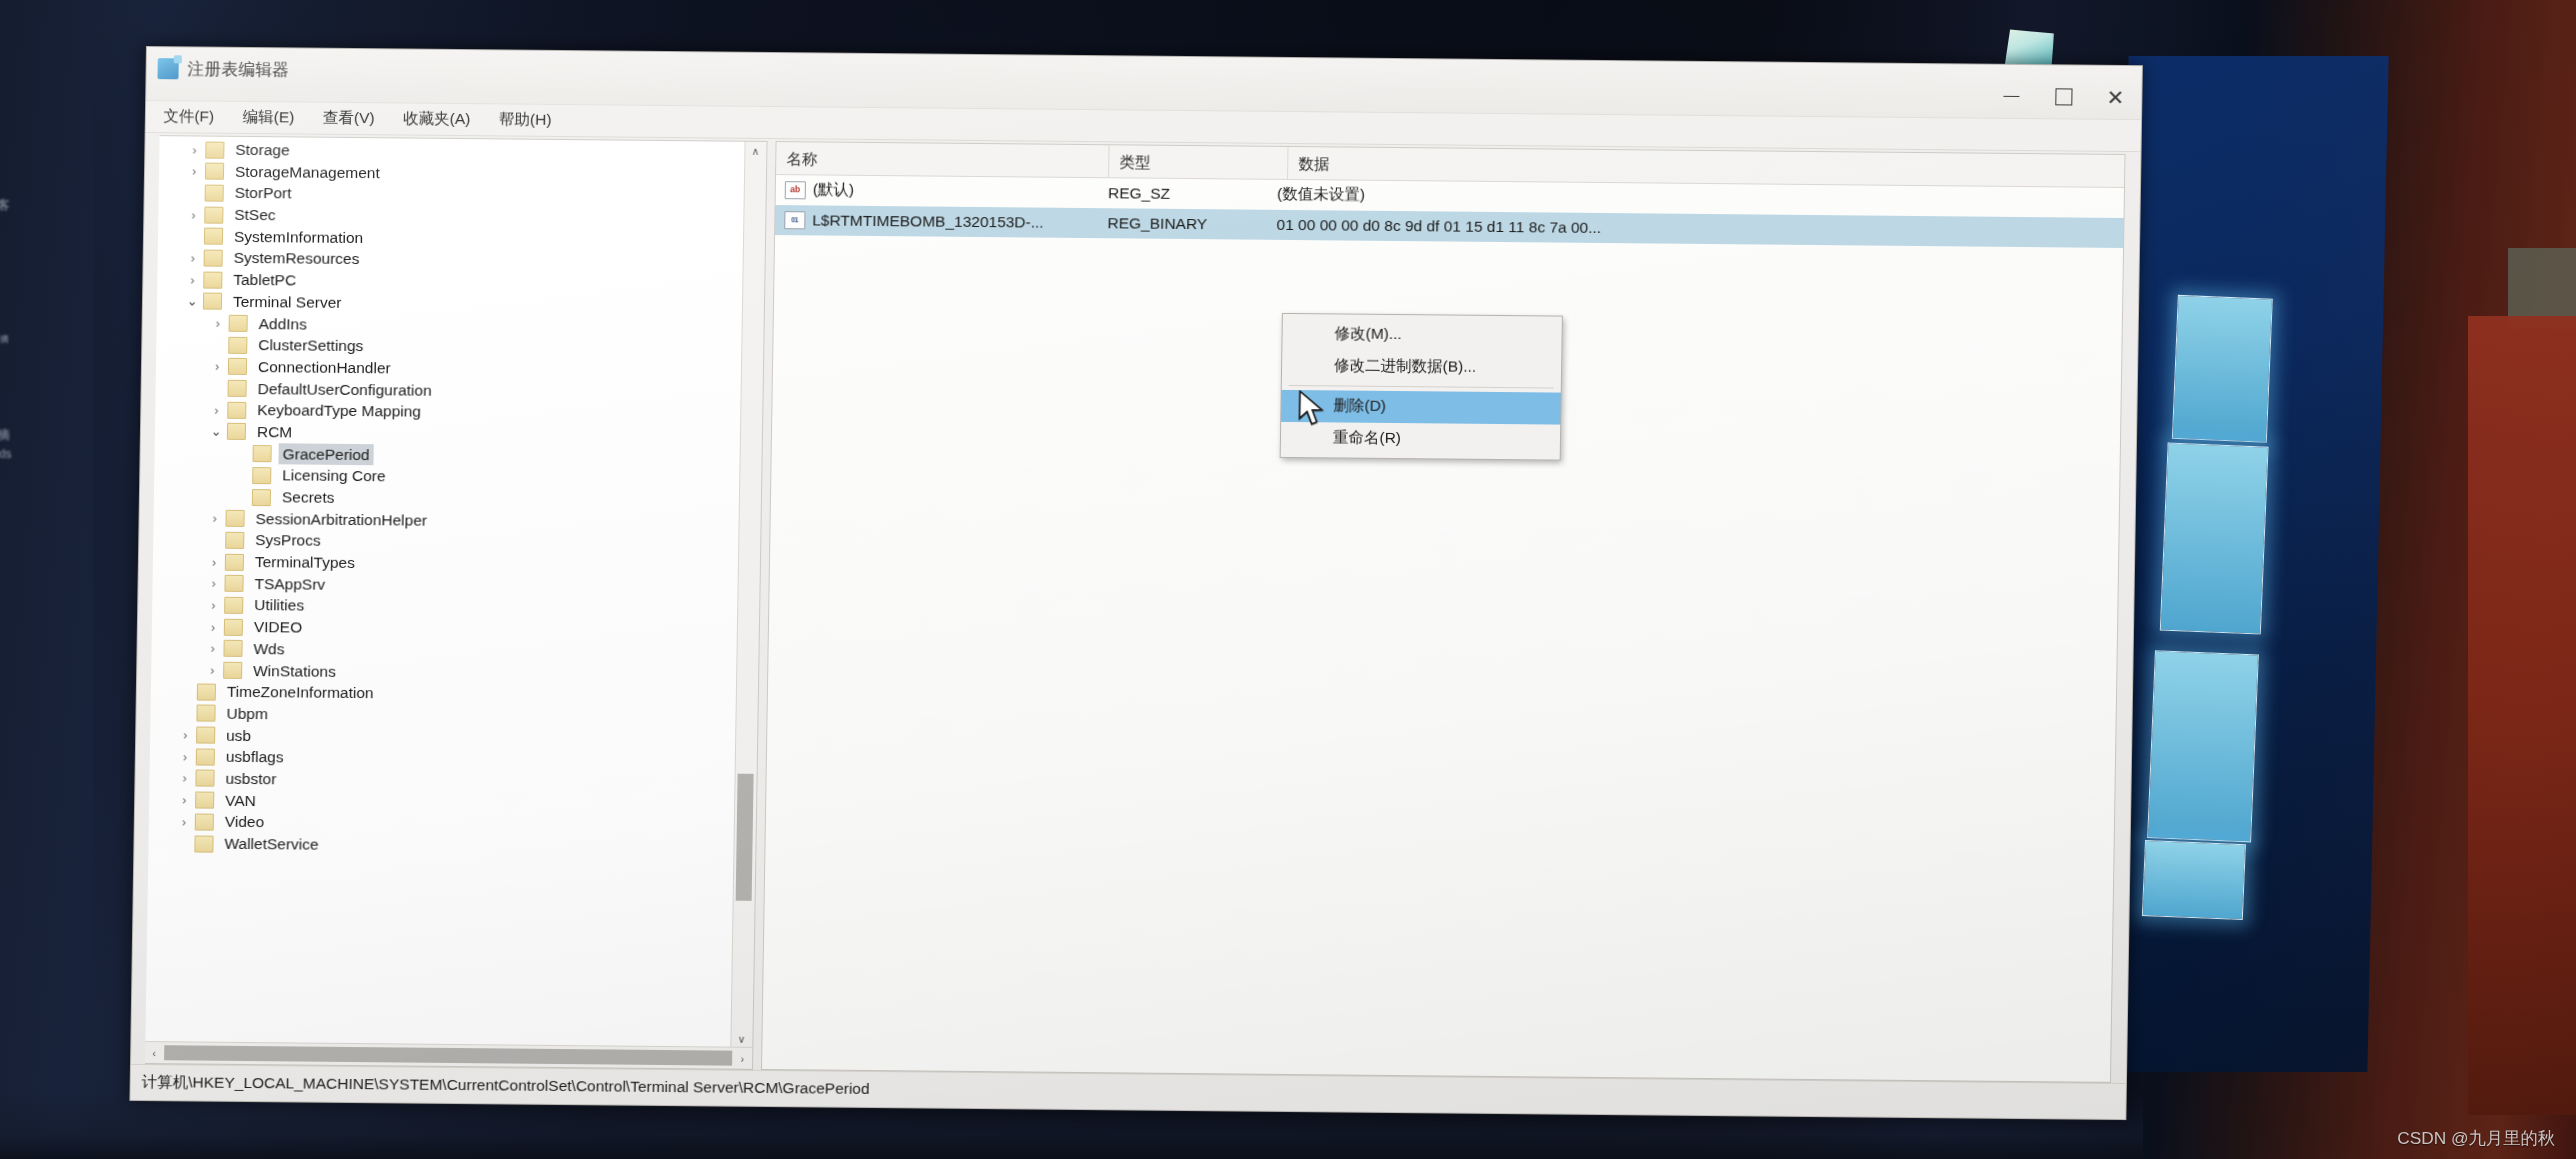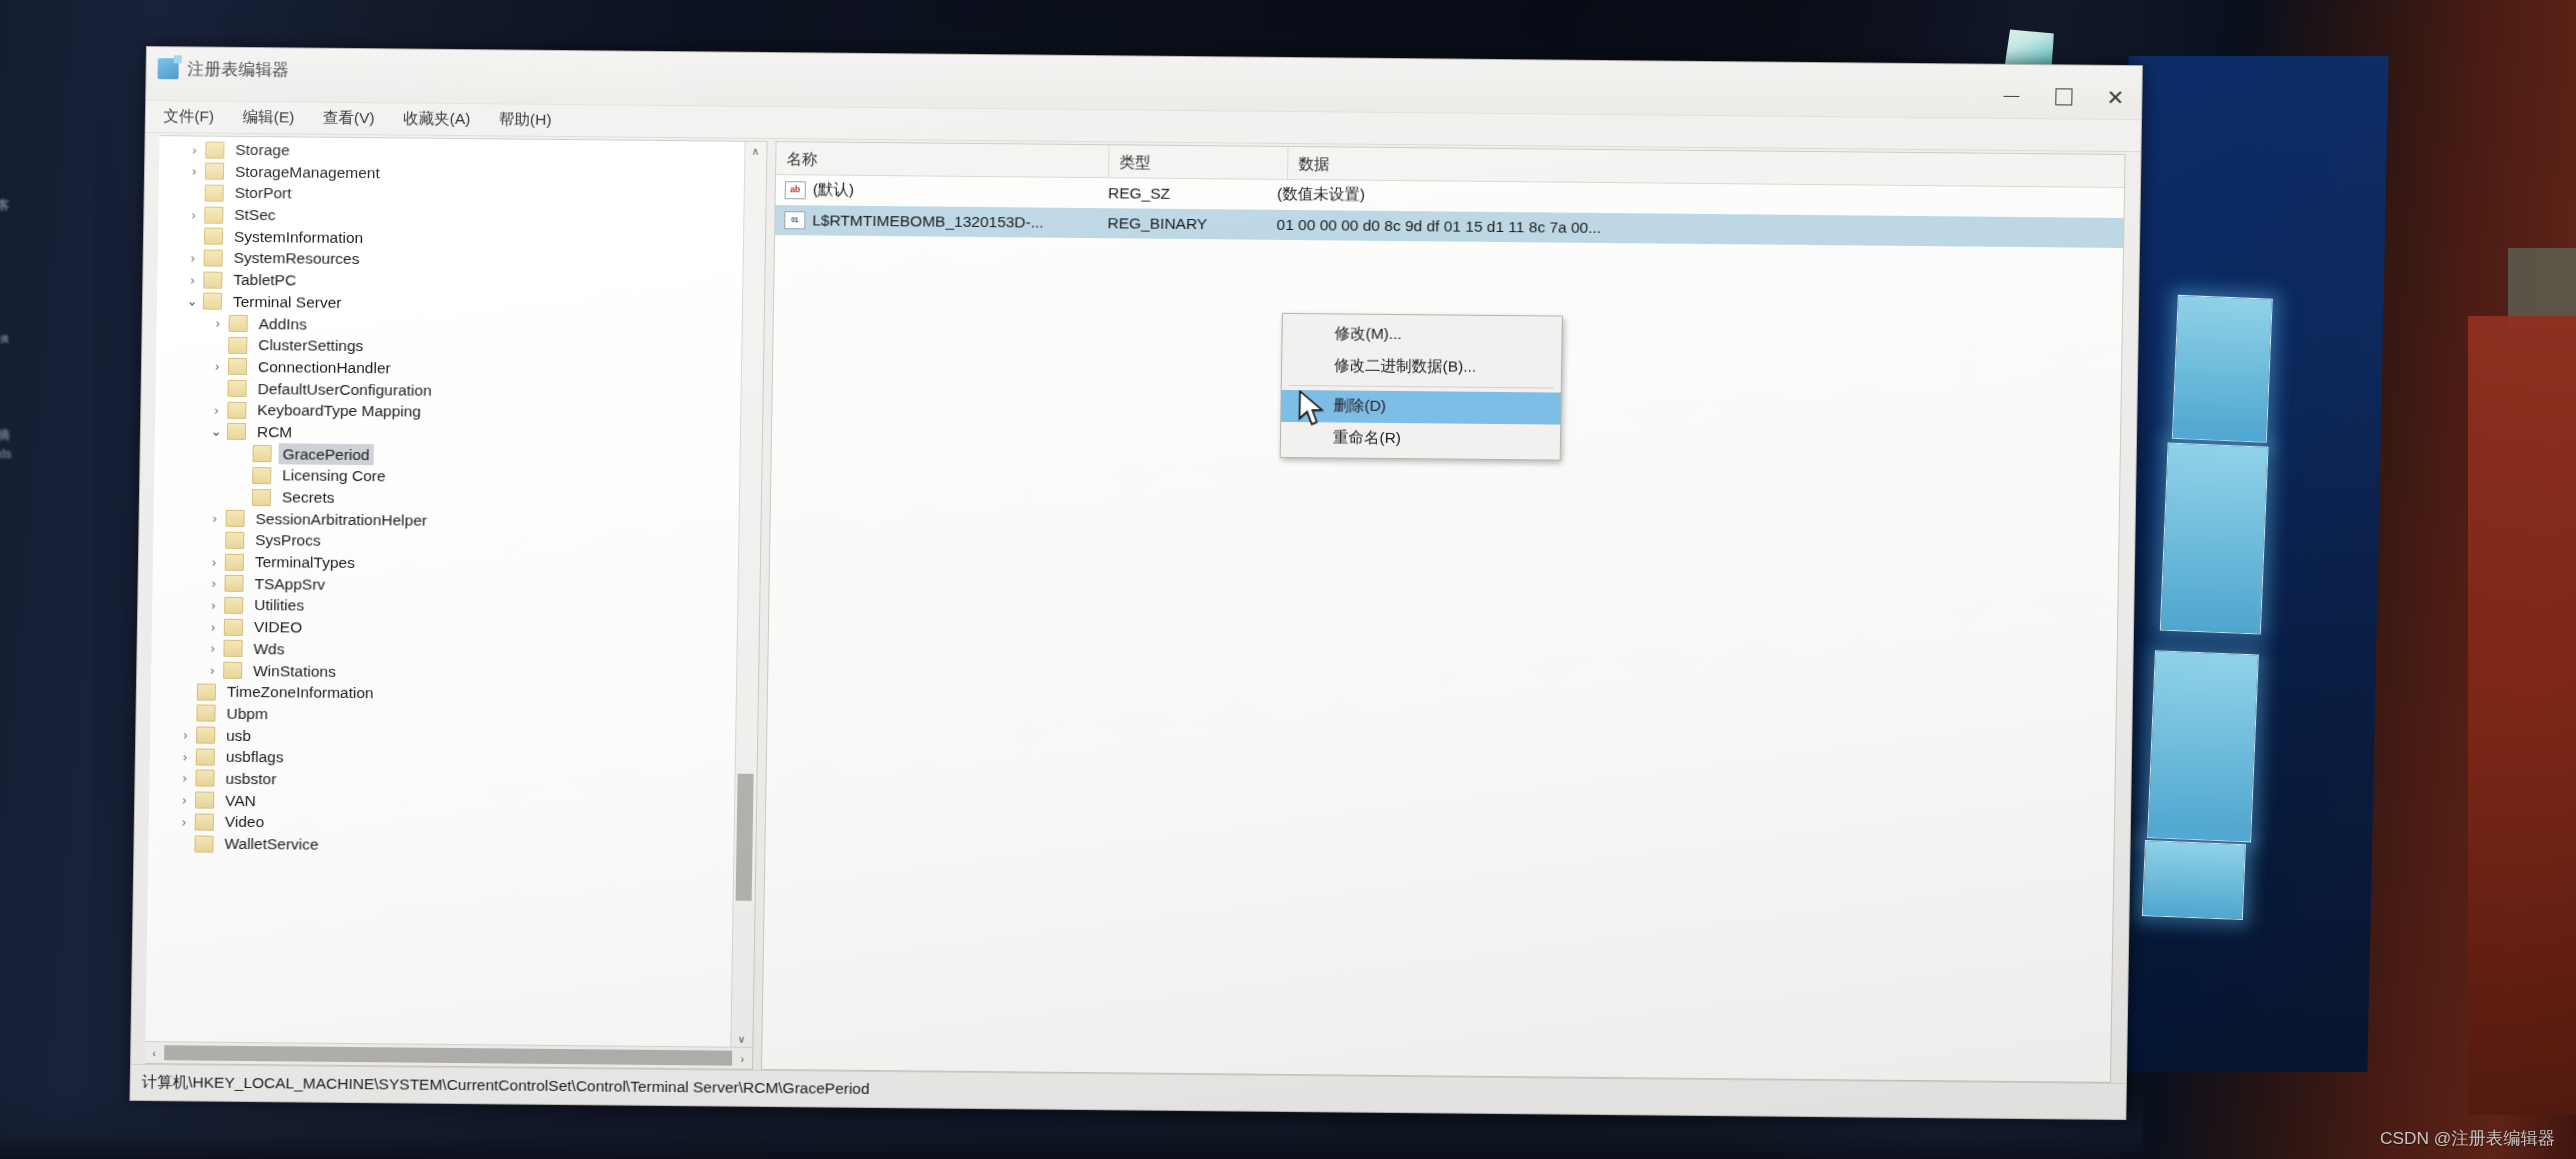--- a/index.html
+++ b/index.html
@@ -539,16 +539,16 @@
         <path d="M1,1 L1,23 L7,17.5 L11,27.5 L15,25.8 L11.2,16.2 L19,16 Z" fill="#ffffff" stroke="#1a1a1a" stroke-width="1.3"></path>
       </svg>
     </div>
 
     <div class="statusbar">
       <span>计算机\HKEY_LOCAL_MACHINE\SYSTEM\CurrentControlSet\Control\Terminal Server\RCM\GracePeriod</span>
     </div>
 
   </div>
 
-  <div class="watermark">CSDN @注册表编辑器</div>
+  <div class="watermark">CSDN @九月里的秋</div>
 
 </div>
 
 
 </body></html>

